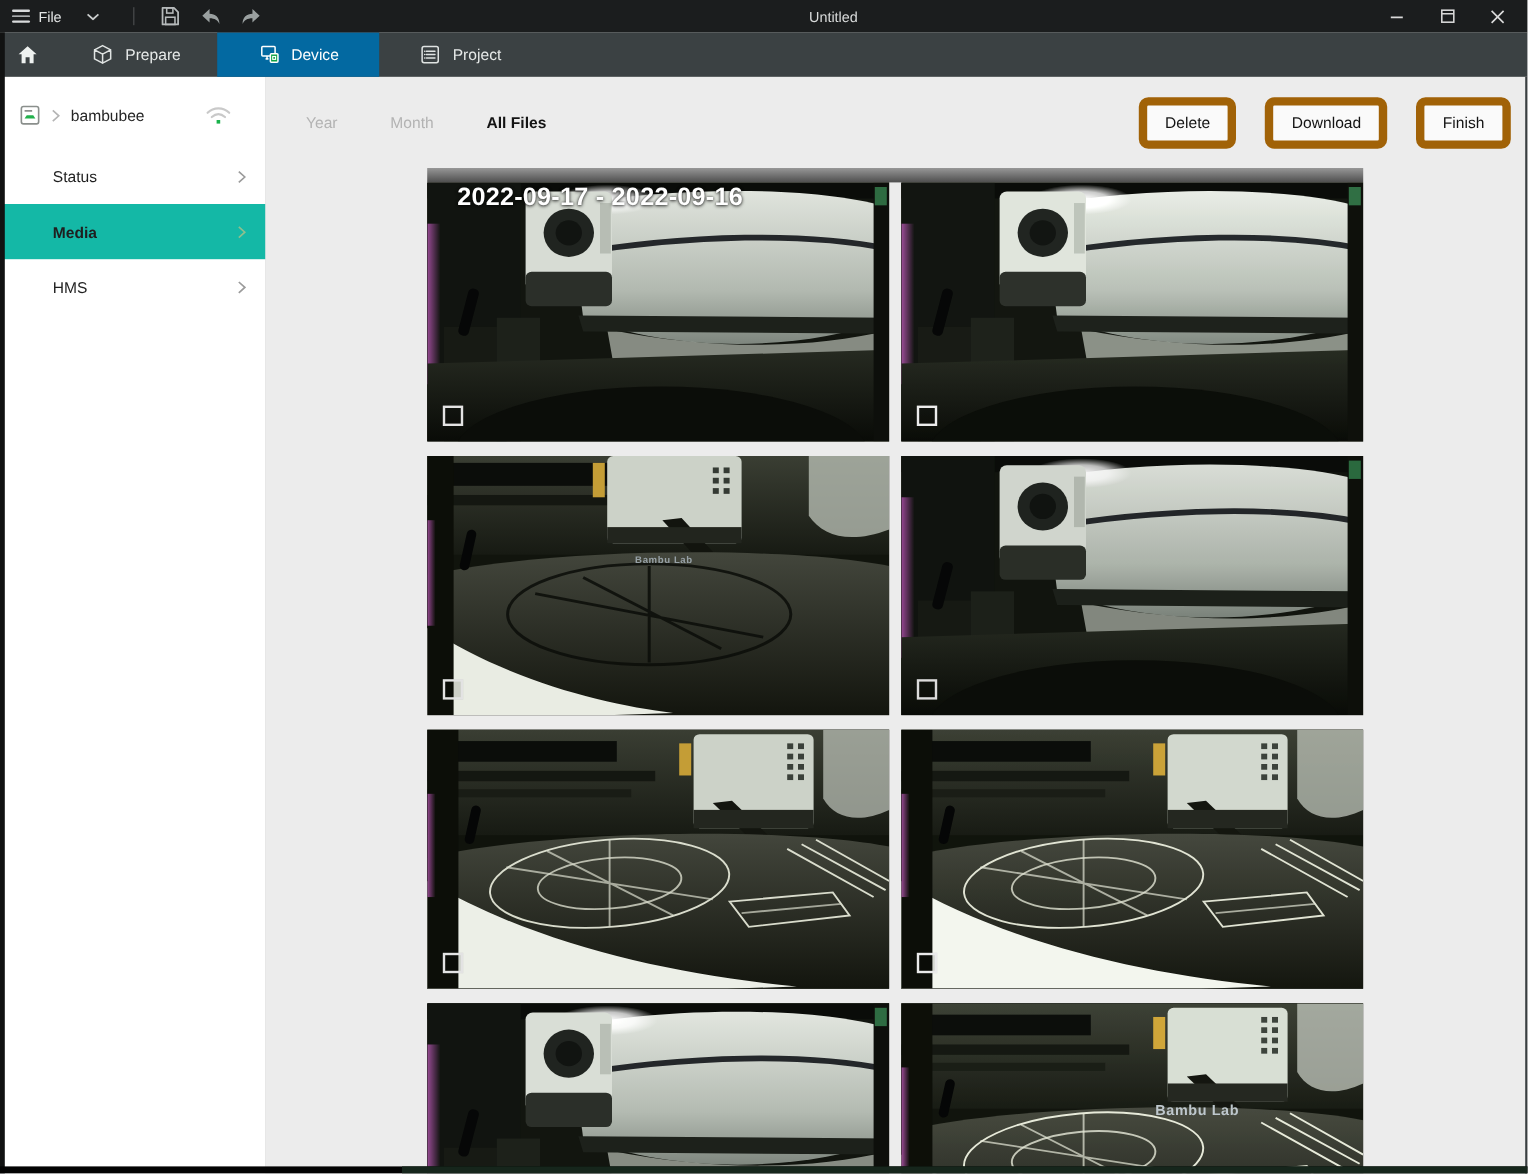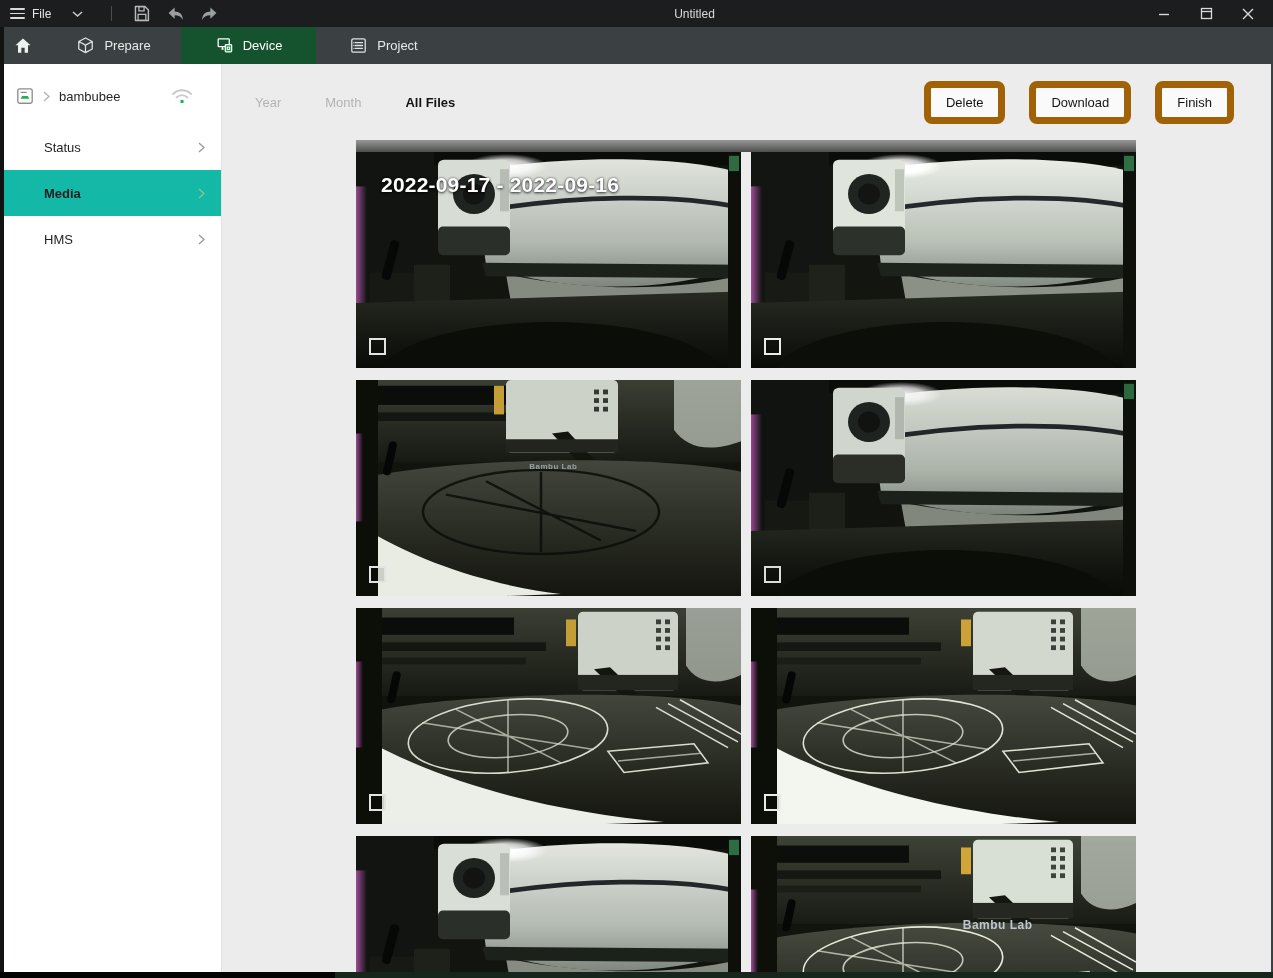--- a/index.html
+++ b/index.html
@@ -17,49 +17,49 @@
   .tb-icon { width:30px; height:27px; display:flex; align-items:center; justify-content:center; margin:0 2px; }
   .tb-title { position:absolute; left:calc(50% + 58px); transform:translateX(-50%); color:#d9dbdb; }
   .win-controls { position:absolute; right:4px; top:0; height:27px; display:flex; }
   .win-btn { width:42px; height:27px; display:flex; align-items:center; justify-content:center; }
 
   
   .tabbar { height:37px; background:#3b4143; display:flex; align-items:stretch; position:relative; z-index:55; }
   .home-btn { width:46px; display:flex; align-items:center; justify-content:center; }
   .tab { width:135px; display:flex; align-items:center; justify-content:center; gap:9px;
          color:#e6e9e8; font-size:13px; }
-  .tab.active { background:#14532d; color:#fff; }
+  .tab.active { background:#0369a1; color:#fff; }
 
   
   .app-body { display:flex; height:914px; }
   .sidebar { width:222px; background:#ffffff; border-right:1px solid #e2e2e2; padding-top:14px; position:relative; z-index:30; }
   .dev-header { display:flex; align-items:center; height:36px; padding:0 16px 0 16px; margin-bottom:10px; }
   .dev-header .crumb-chevron { margin:0 9px 0 9px; }
   .dev-name { font-size:13px; color:#262626; flex:0 0 auto; }
   .wifi { margin-left:auto; margin-right:12px; }
   .nav-item { height:46px; display:flex; align-items:center; padding:0 16px 0 44px;
               font-size:13px; color:#1f1f1f; position:relative; }
   .nav-item .chev { margin-left:auto; }
   .nav-item.active { background:#14b8a6; font-weight:bold; }
 
   .main { flex:1; position:relative; background:#ececec; overflow:hidden; }
-  .media-header { height:76px; display:flex; align-items:center; padding-left:33px; padding-right:39px; }
+  .media-header { height:76px; display:flex; align-items:center; padding-left:33px; padding-right:14px; }
   .filter-tab { font-size:13px; color:#b3b3b3; margin-right:44px; }
   .filter-tab.active { color:#141414; font-weight:bold; margin-right:0;text-align:right; }
   .header-actions { margin-left:auto; display:flex; gap:24px; }
   .action-btn { font-size:13px; color:#141414; background:#fafafa; border:7px solid #a16207;
                 border-radius:8px; padding:7px 15px; font-family:"Liberation Sans",sans-serif; }
 
   
   .media-body { height:838px; overflow:hidden; padding-left:134px; }
   .date-band { width:780px; height:12px; background:linear-gradient(180deg,#979797,#4e4e4e); }
   .thumb-grid { width:780px; display:grid; grid-template-columns:385px 385px; column-gap:10px; row-gap:12px; }
   .thumb { width:385px; height:216px; position:relative; overflow:hidden; background:#101309; }
   .thumb svg.art { position:absolute; inset:0; width:100%; height:100%; display:block; }
-  .date-overlay { position:absolute; left:25px; top:21px; font-size:21px; font-weight:bold; color:#ffffff;
+  .date-overlay { position:absolute; left:25px; top:1px; font-size:21px; font-weight:bold; color:#ffffff;
                   letter-spacing:0.2px; text-shadow:0 1px 3px rgba(0,0,0,0.75), 0 0 2px rgba(0,0,0,0.5); }
   .thumb-check { position:absolute; left:13px; bottom:13px; width:17px; height:17px;
                  border:2px solid #e3e3e3; background:rgba(0,0,0,0.12); }
   .bambu-label { position:absolute; color:#97a1a6; letter-spacing:0.5px; font-weight:bold; }
   .bambu-label.small { left:45%; top:38%; font-size:8px; }
   .bambu-label.big { left:55%; top:38%; font-size:12px; color:#b3bcc1; }
   .v2 { filter:brightness(1.04); } .v4 { filter:brightness(0.97) saturate(1.06); }
   .v6 { filter:brightness(1.03); } .v7 { filter:brightness(1.01); } .v8 { filter:brightness(1.06); }
 
   

